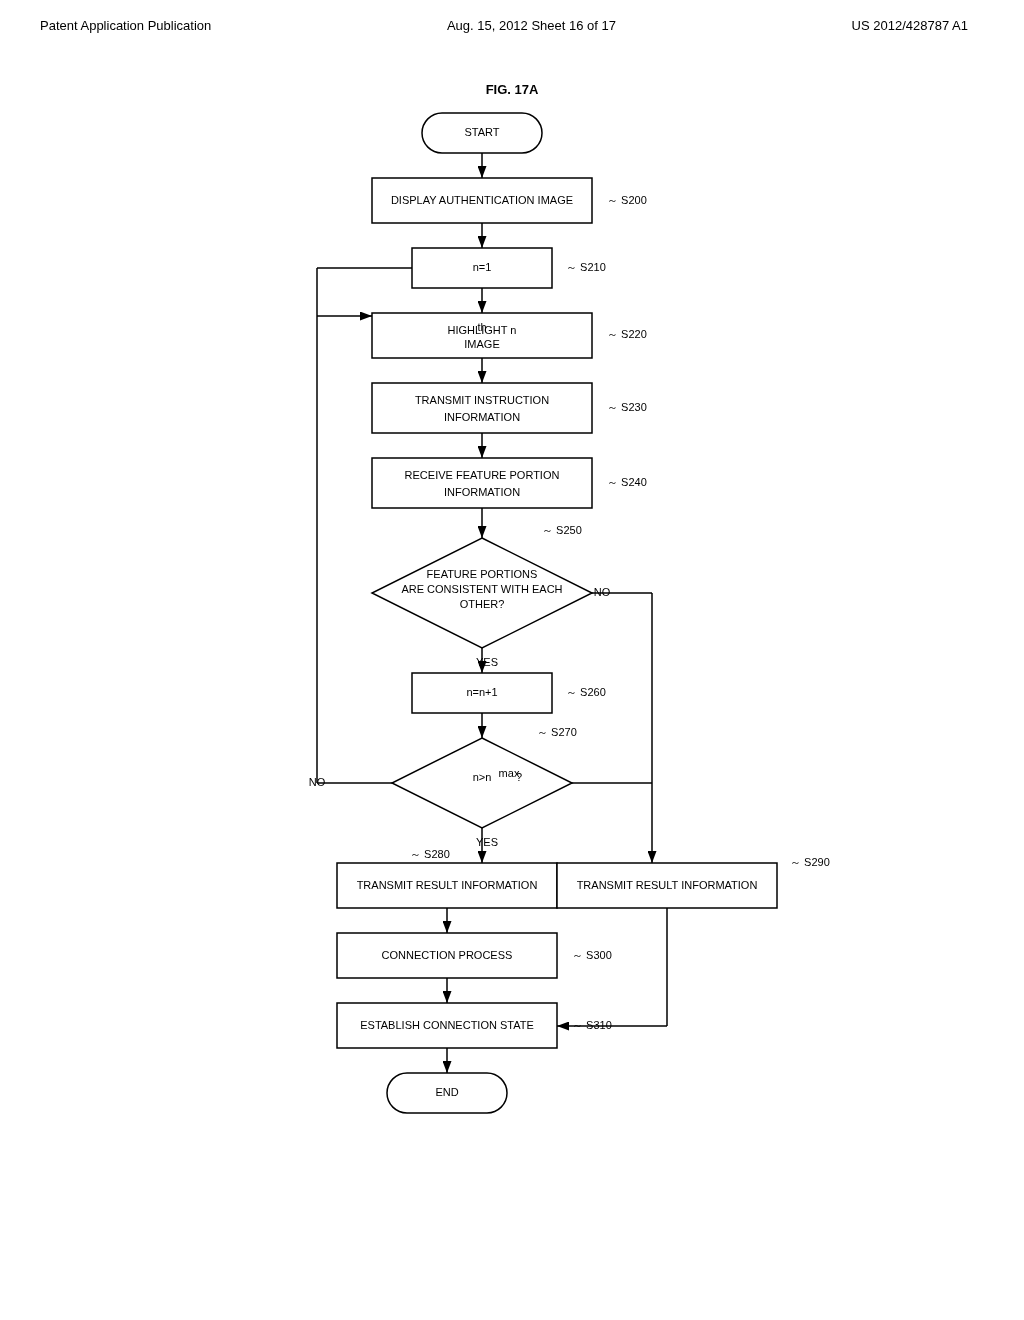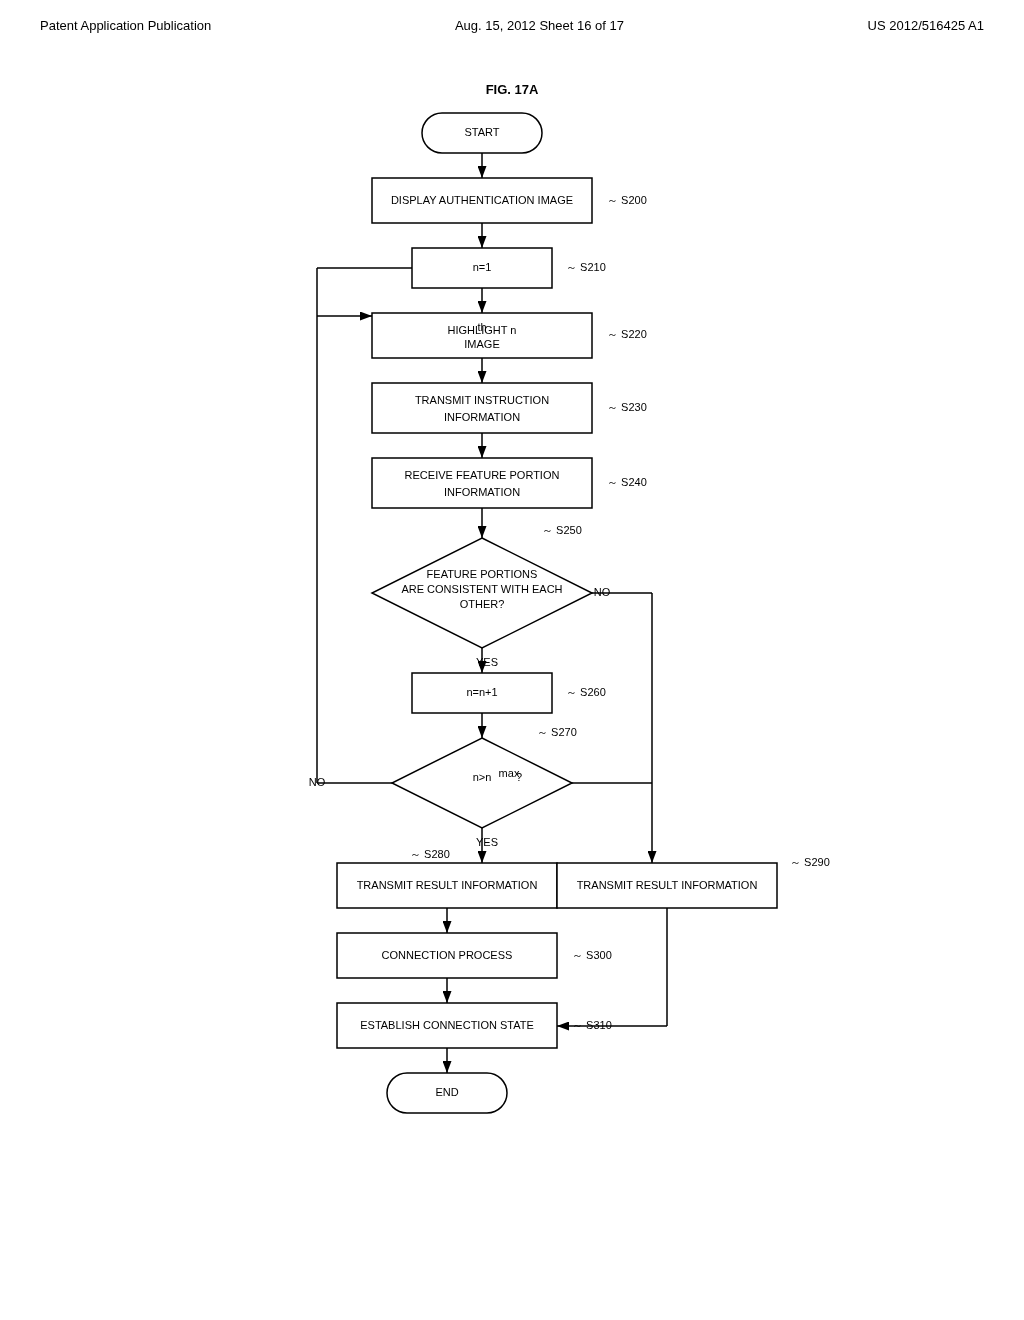--- a/index.html
+++ b/index.html
@@ -8,21 +8,21 @@
       font-family: Arial, sans-serif;
       width: 1024px;
       min-height: 1320px;
       position: relative;
       color: #000;
     }
 
     .page-header {
       display: flex;
       justify-content: space-between;
-      padding: 18px 40px 10px 40px;
+      padding: 18px 56px 10px 40px;
       font-size: 13px;
       border-bottom: none;
     }
 
     .diagram-area {
       position: relative;
       width: 100%;
       padding: 20px 0;
     }
 
@@ -75,21 +75,21 @@
       stroke: #000;
       stroke-width: 1.5;
     }
   </style>
 </head>
 <body>
 
 <div class="page-header">
   <span>Patent Application Publication</span>
   <span>Aug. 15, 2012   Sheet 16 of 17</span>
-  <span>US 2012/516425 A1</span>
+  <span>US 2012/428787 A1</span>
 </div>
 
 <div class="diagram-area">
   <svg width="700" height="1200" viewBox="0 0 700 1200">
     <defs>
       <marker id="arrowhead" markerWidth="8" markerHeight="6" refX="8" refY="3" orient="auto">
         <polygon points="0 0, 8 3, 0 6" fill="#000"></polygon>
       </marker>
     </defs>
 

